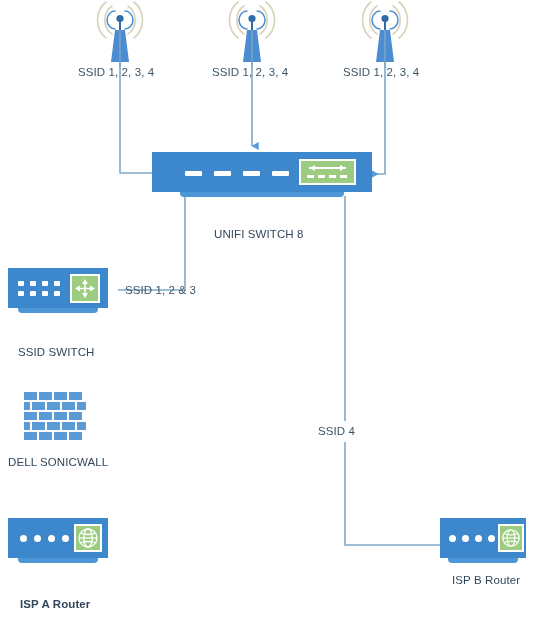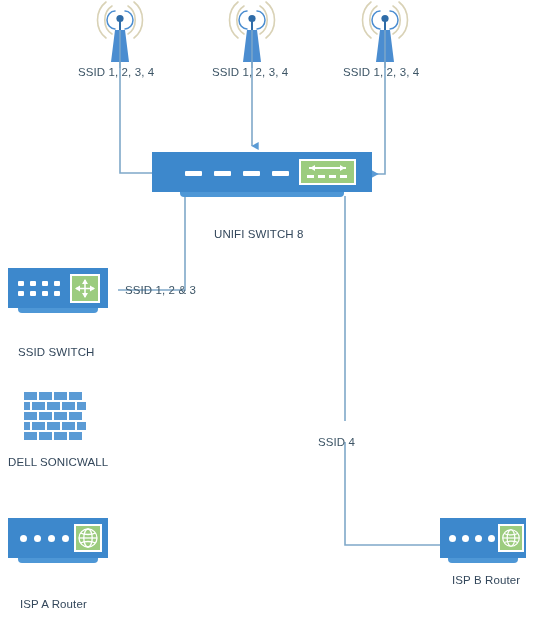--- a/index.html
+++ b/index.html
@@ -255,21 +255,21 @@
         <g stroke="#ffffff" stroke-width="1.3" fill="none">
           <circle cx="12" cy="12" r="9"></circle>
           <ellipse cx="12" cy="12" rx="4.2" ry="9"></ellipse>
           <line x1="3" y1="12" x2="21" y2="12"></line>
           <path d="M4.6,7 C8,9 16,9 19.4,7"></path>
           <path d="M4.6,17 C8,15 16,15 19.4,17"></path>
         </g>
       </svg>
     </div>
   </div>
-  <div class="label caption" style="left:20px; top:598px;">ISP A Router</div>
+  <div class="label caption" style="left:20px; top:598px;font-weight:bold;">ISP A Router</div>
 
   <div class="node" style="left:440px; top:518px;">
     <div class="chassis" style="left:0; top:0; width:86px; height:40px;"></div>
     <div class="chassis-shadow" style="left:8px; top:40px; width:70px; height:5px;"></div>
     <div class="dot" style="left:9px;  top:17px; width:7px; height:7px;"></div>
     <div class="dot" style="left:22px; top:17px; width:7px; height:7px;"></div>
     <div class="dot" style="left:35px; top:17px; width:7px; height:7px;"></div>
     <div class="dot" style="left:48px; top:17px; width:7px; height:7px;"></div>
     <div class="green-panel" style="left:58px; top:6px; width:26px; height:28px;">
       <svg width="22" height="24" viewBox="0 0 24 24" xmlns="http://www.w3.org/2000/svg">
@@ -278,15 +278,15 @@
           <ellipse cx="12" cy="12" rx="4.2" ry="9"></ellipse>
           <line x1="3" y1="12" x2="21" y2="12"></line>
           <path d="M4.6,7 C8,9 16,9 19.4,7"></path>
           <path d="M4.6,17 C8,15 16,15 19.4,17"></path>
         </g>
       </svg>
     </div>
   </div>
   <div class="label caption" style="left:452px; top:574px;">ISP B Router</div>
 
-  <div class="label" style="left:318px; top:436px;">SSID 4</div>
+  <div class="label" style="left:318px; top:425px;">SSID 4</div>
 
 </div>
 
 </body></html>

